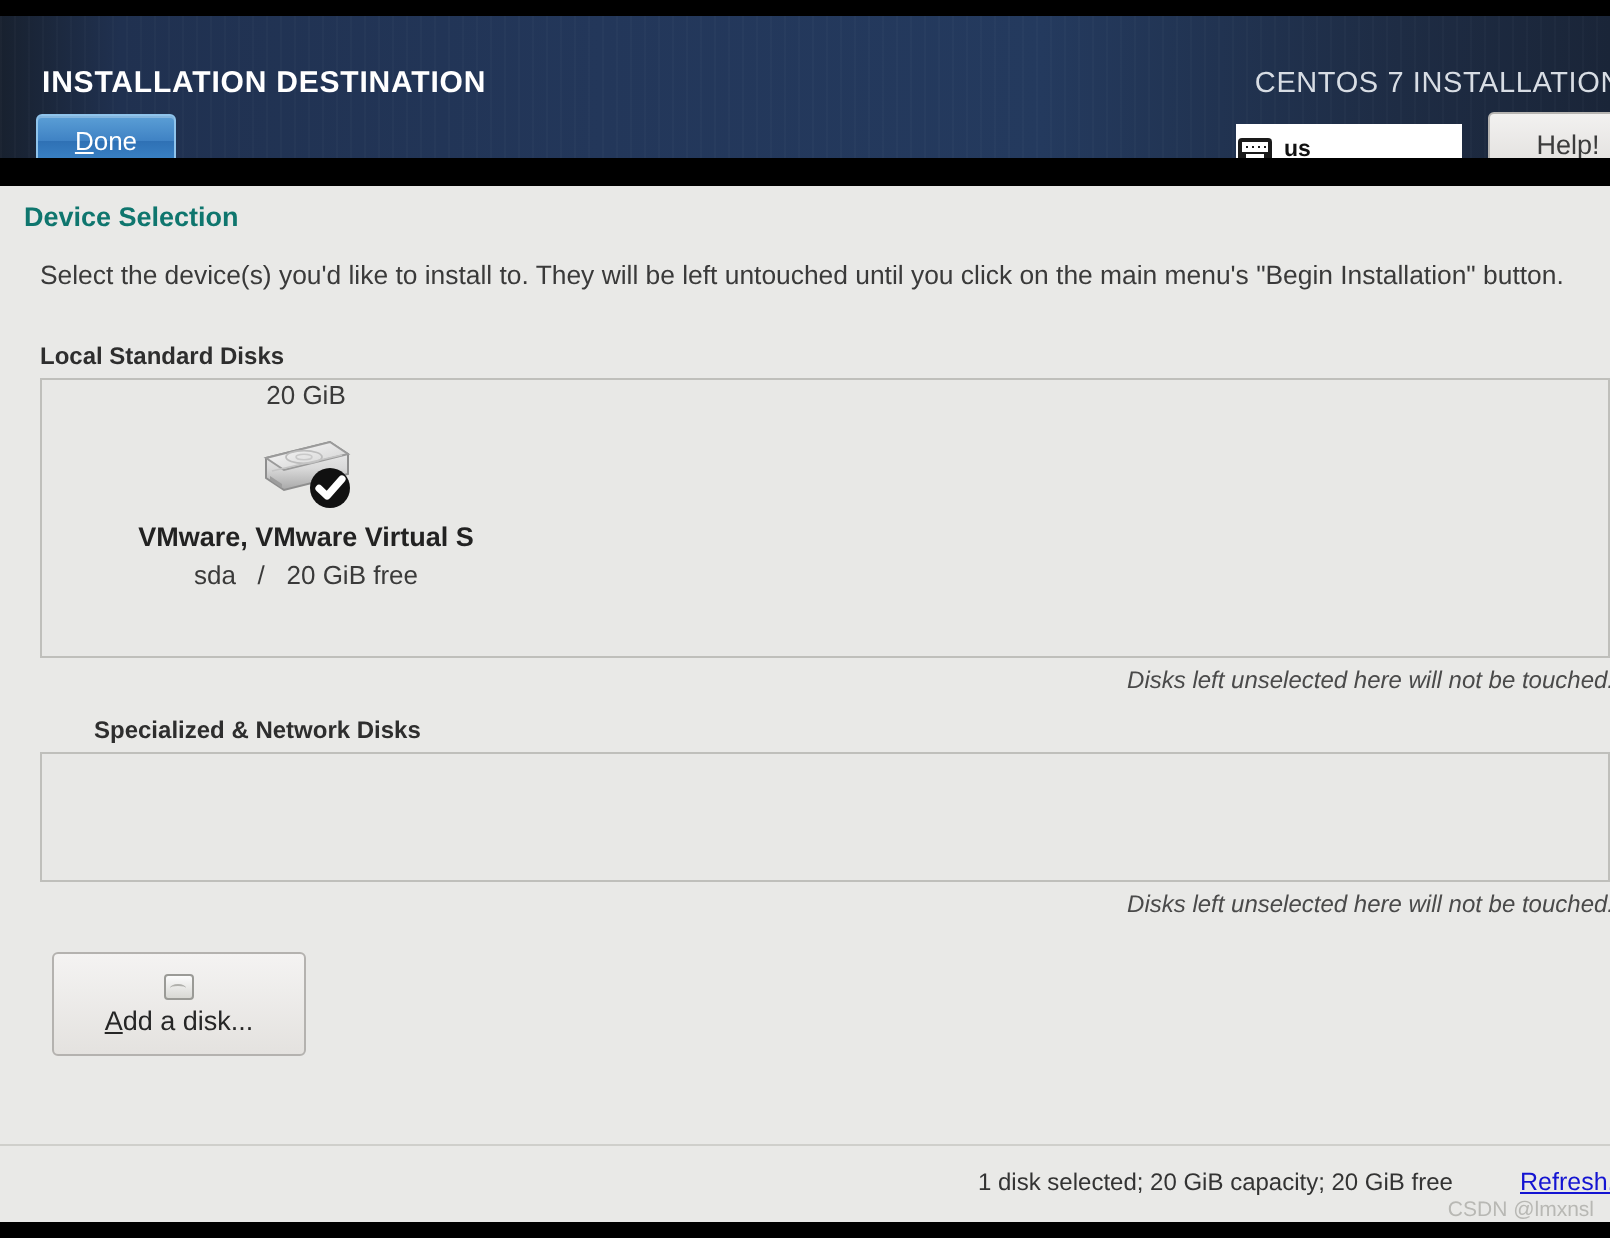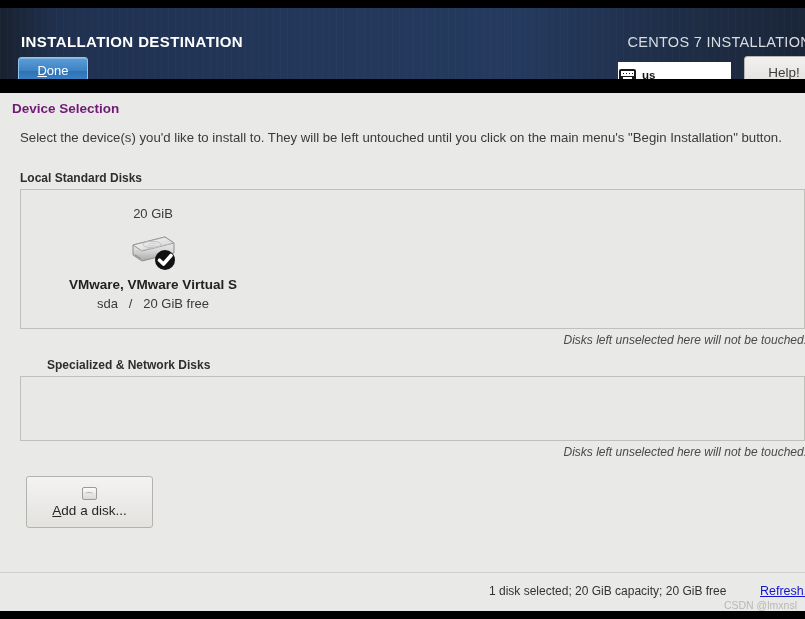--- a/index.html
+++ b/index.html
@@ -150,21 +150,21 @@
     width: 805px;
     height: 479px;
     background: #e9e9e7;
     overflow: hidden;
   }
 
   .section-head {
     position: absolute;
     font-size: 13.5px;
     font-weight: bold;
-    color: #701a75;
+    color: #0f766e;
     white-space: nowrap;
   }
   .sub-head {
     position: absolute;
     font-size: 12px;
     font-weight: bold;
     color: #2e2e2e;
     white-space: nowrap;
   }
   .desc-text {
@@ -180,21 +180,21 @@
   .disk-panel {
     position: absolute;
     background: #e8e8e6;
     border: 1px solid #bfbfbb;
     box-sizing: border-box;
   }
 
   .disk-tile {
     position: absolute;
     left: 12px;
-    top: 16px;
+    top: 0;
     width: 240px;
     text-align: center;
     cursor: pointer;
   }
   .disk-cap {
     font-size: 13px;
     color: #3a3a3a;
   }
   .disk-icon-wrap {
     position: relative;

